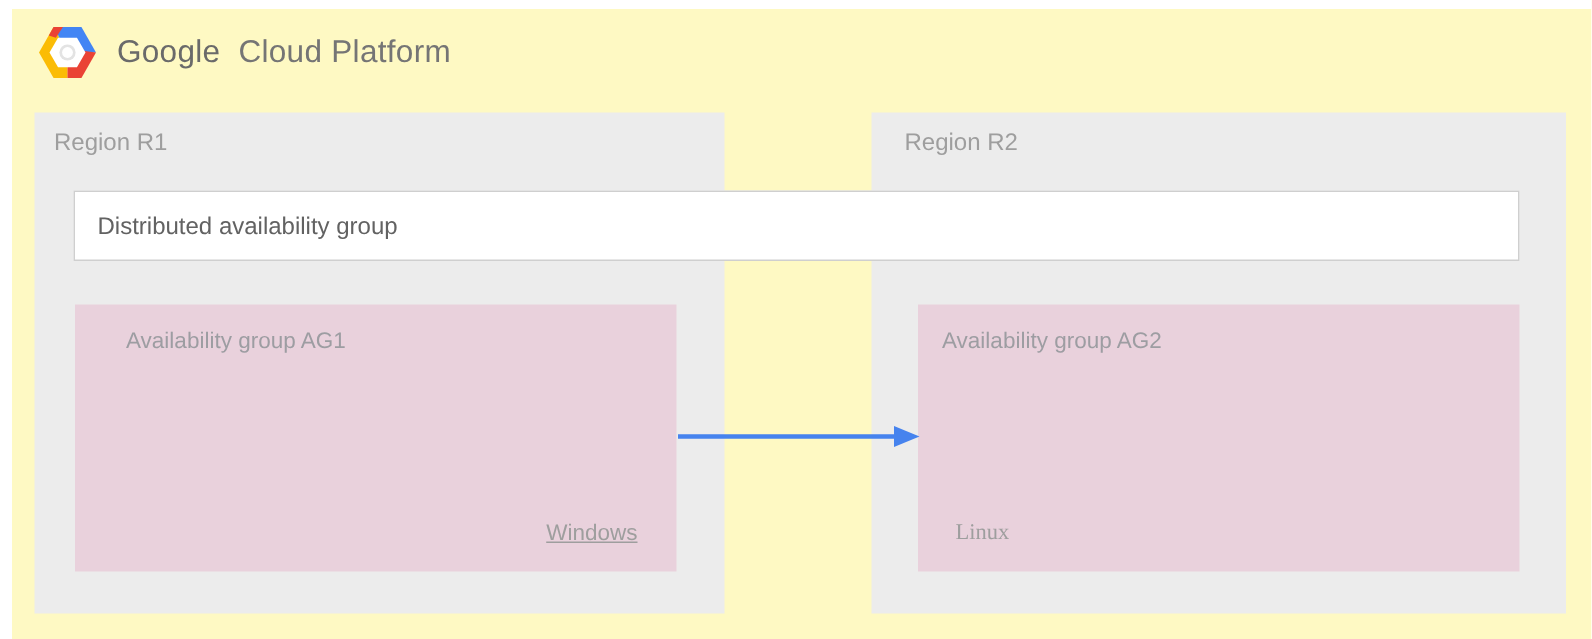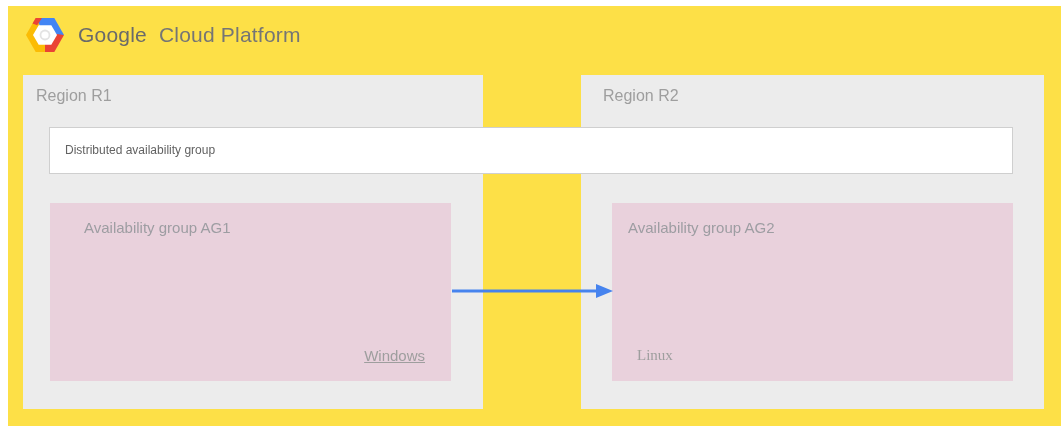--- a/index.html
+++ b/index.html
@@ -14,21 +14,21 @@
     height: 426px;
     overflow: hidden;
     background: #ffffff;
   }
   .canvas {
     position: absolute;
     left: 8px;
     top: 6px;
     right: 0;
     bottom: 0;
-    background: #fde047;
+    background: #fef9c3;
   }
   
   .logo {
     position: absolute;
     left: 17px;
     top: 11px;
     display: flex;
     align-items: center;
     gap: 13px;
   }
@@ -67,21 +67,21 @@
     top: 121px;
     width: 962px;
     height: 45px;
     background: #ffffff;
     border: 1px solid #cfcfcf;
   }
   .dag-label {
     position: absolute;
     left: 15px;
     top: 15px;
-    font-size: 12px;
+    font-size: 16px;
     color: #626262;
   }
 
   
   .ag-box {
     position: absolute;
     top: 197px;
     width: 401px;
     height: 178px;
     background: #e9d1dc;

